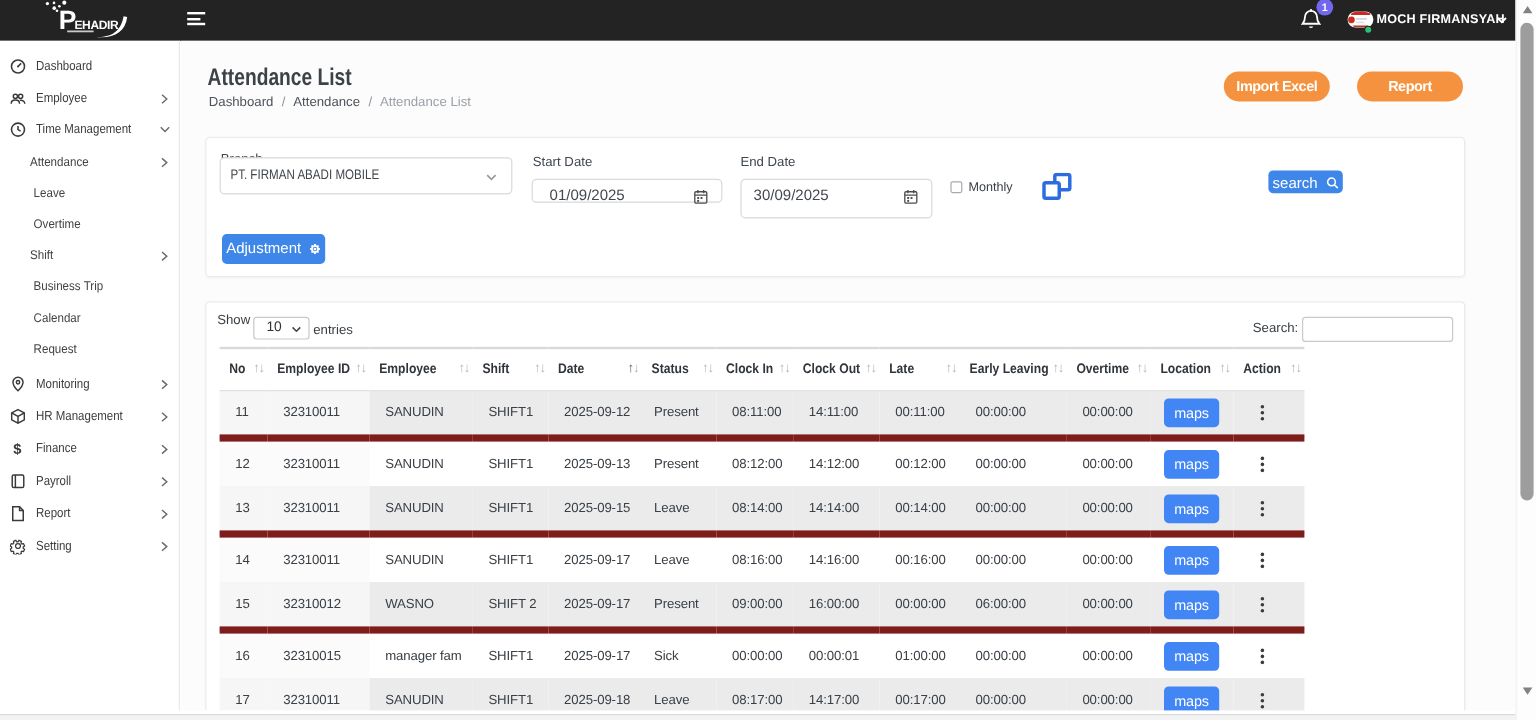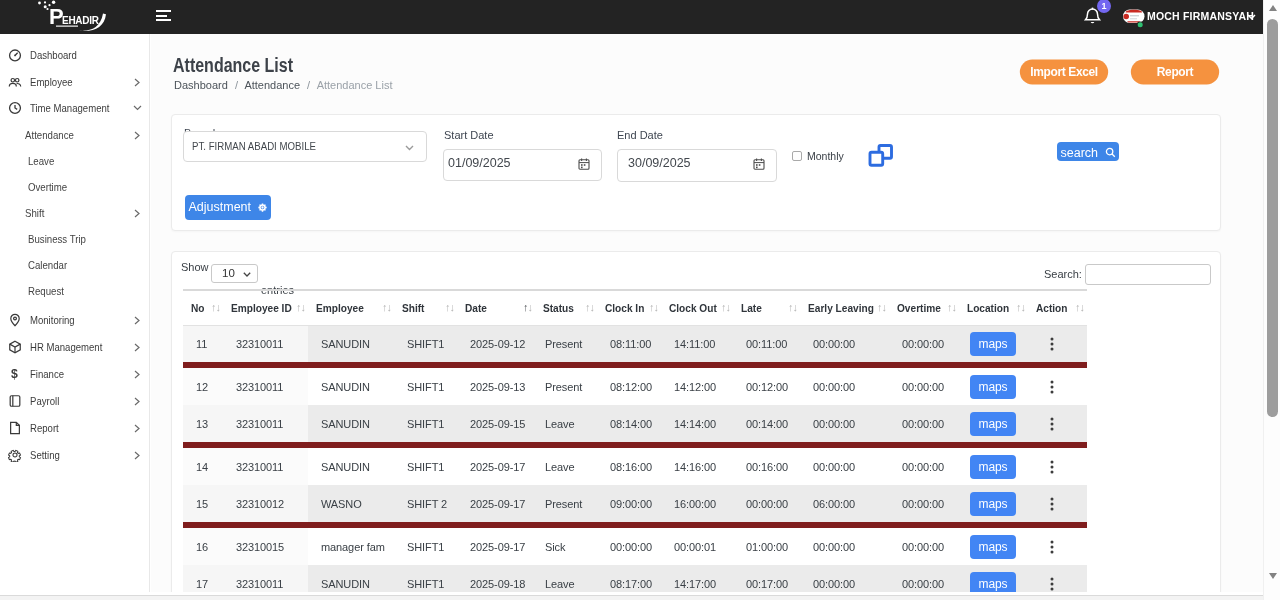--- a/index.html
+++ b/index.html
@@ -247,21 +247,21 @@
     <div class="obtn" style="left:978px;width:92px;">Report</div>
 
     <div class="card" id="fcard">
       <div class="flabel" style="left:12px;top:12px;">Branch</div>
       <div class="finput" style="left:11px;top:16px;width:244px;height:31px;line-height:29px;padding-left:8px;font-size:11.5px;"><span style="display:inline-block;transform:scaleX(0.84);transform-origin:left;">PT. FIRMAN ABADI MOBILE</span>
         <svg class="abs" style="right:12px;top:13px" width="9" height="6" viewBox="0 0 9 6">
             <path d="M1 1 L4.5 4.5 L8 1" fill="none" stroke="#9a9a9a" stroke-width="1.4"></path>
           </svg>
       </div>
       <div class="flabel" style="left:272px;top:14px;">Start Date</div>
-      <div class="finput" style="left:271px;top:34px;width:159px;height:32px;line-height:26px;padding-left:4px;font-size:12.5px;">01/09/2025
+      <div class="finput" style="left:271px;top:34px;width:159px;height:20px;line-height:26px;padding-left:14px;font-size:12.5px;">01/09/2025
         <svg class="abs" style="right:11px;top:7.5px" width="12" height="12" viewBox="0 0 12 12">
             <rect x="1" y="1.8" width="10" height="9.4" rx="1" fill="none" stroke="#4c4c4c" stroke-width="1.1"></rect>
             <line x1="3.6" y1="0.4" x2="3.6" y2="3" stroke="#4c4c4c" stroke-width="1.1"></line>
             <line x1="8.4" y1="0.4" x2="8.4" y2="3" stroke="#4c4c4c" stroke-width="1.1"></line>
             <line x1="1" y1="4.6" x2="11" y2="4.6" stroke="#4c4c4c" stroke-width="1"></line>
             <rect x="3" y="6.2" width="1.6" height="1.6" fill="#4c4c4c"></rect>
             <rect x="5.8" y="6.2" width="1.6" height="1.6" fill="#4c4c4c"></rect>
             <rect x="3" y="8.6" width="1.6" height="1.6" fill="#4c4c4c"></rect>
           </svg>
       </div>
@@ -296,21 +296,21 @@
       </div>
     </div>
 
     <div class="card" id="tcard">
       <div class="abs" style="left:9px;top:9px;font-size:11px;color:#383e44;">Show</div>
       <div class="finput" style="left:39px;top:12px;width:47px;height:19px;line-height:17px;border-radius:3px;border-color:#c9c9c9;padding-left:10px;font-size:11.5px;color:#333;">10
         <svg class="abs" style="right:6px;top:7px" width="8" height="5" viewBox="0 0 8 5">
             <path d="M0.8 0.8 L4 4 L7.2 0.8" fill="none" stroke="#444" stroke-width="1.3"></path>
           </svg>
       </div>
-      <div class="abs" style="left:89px;top:17px;font-size:11px;color:#383e44;margin-top:15px;">entries</div>
+      <div class="abs" style="left:89px;top:17px;font-size:11px;color:#383e44;">entries</div>
       <div class="abs" style="left:872px;top:16px;font-size:11px;color:#383e44;">Search:</div>
       <div class="finput" style="left:913px;top:12px;width:126px;height:21px;border-radius:3px;border-color:#c9c9c9;"></div>
 
       <table id="dtable">
         <colgroup>
           <col style="width:40px">
             <col style="width:85px">
             <col style="width:86px">
             <col style="width:63px">
             <col style="width:78px">

